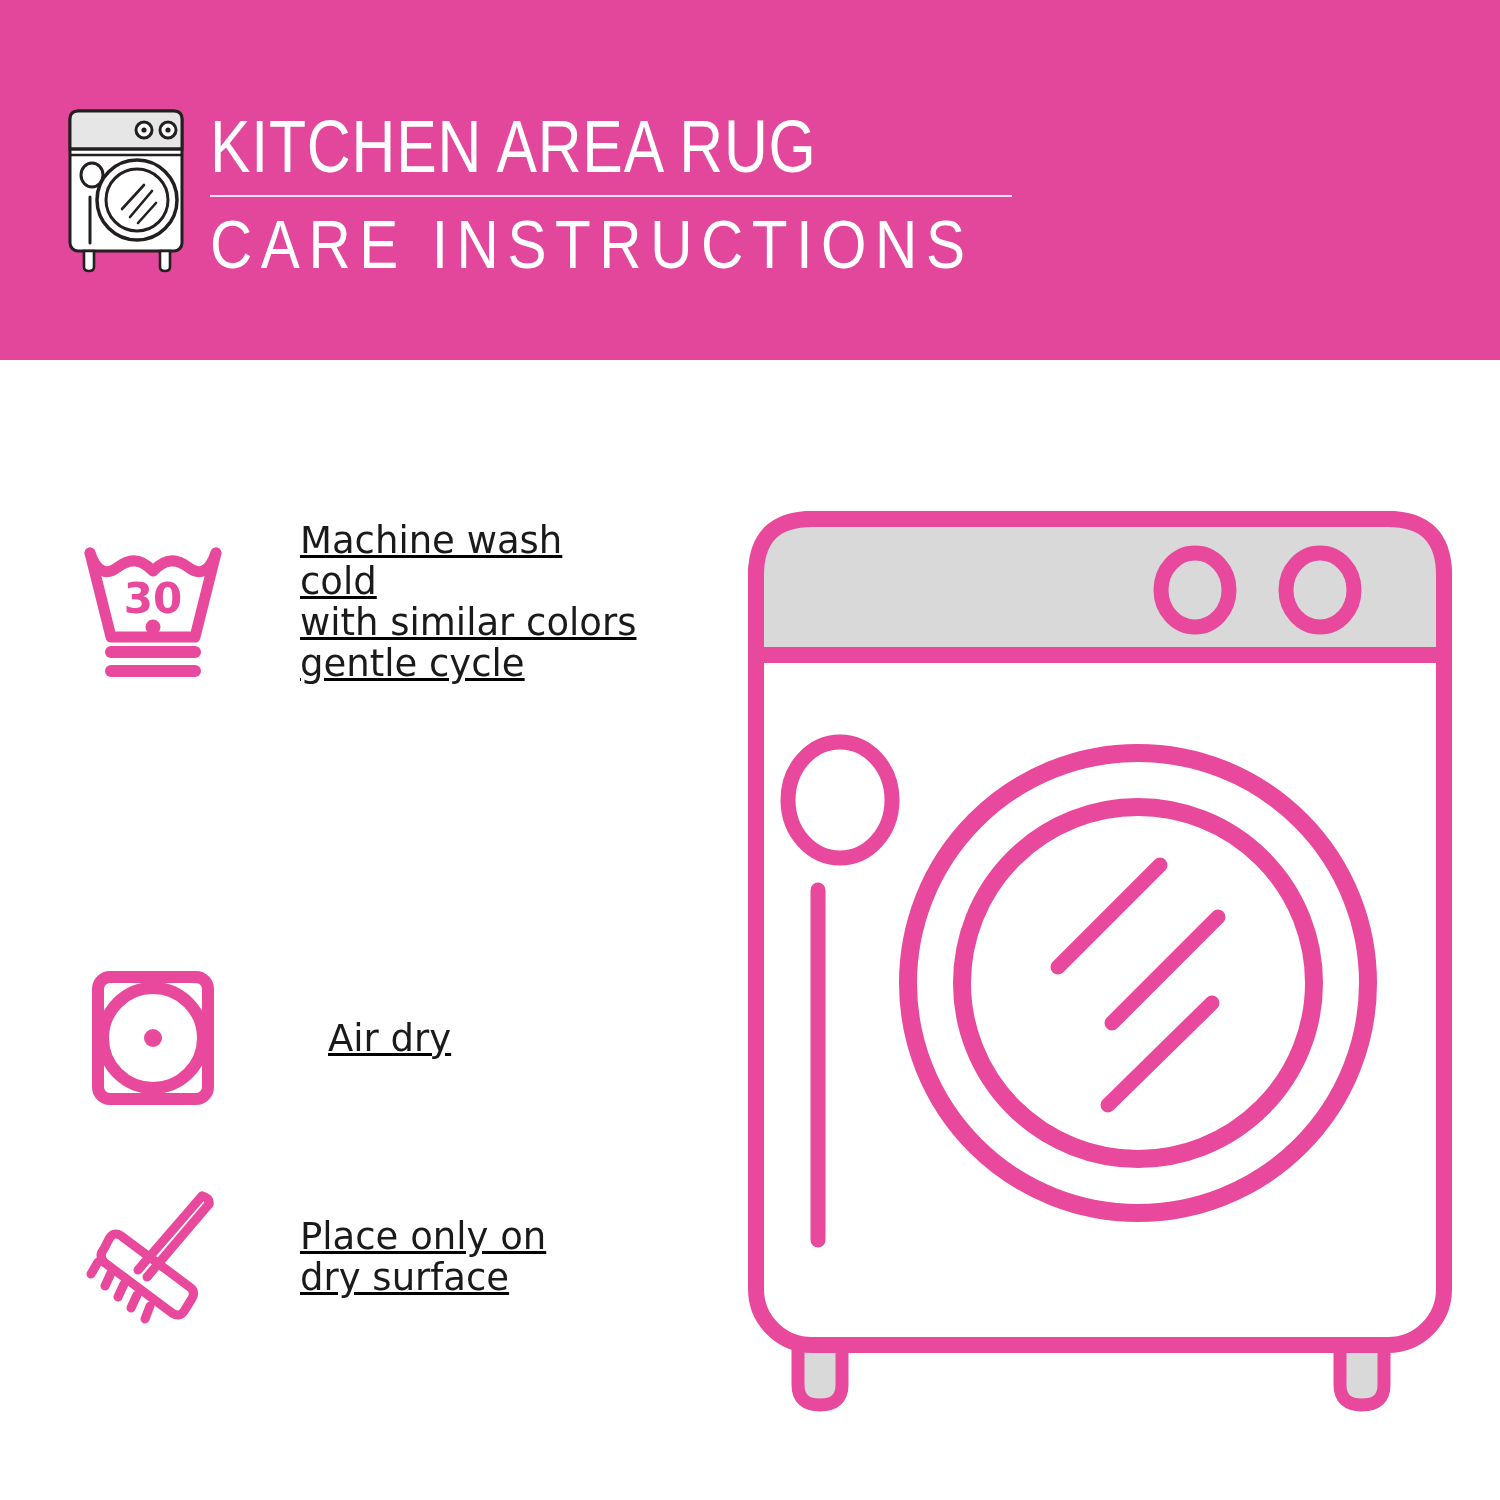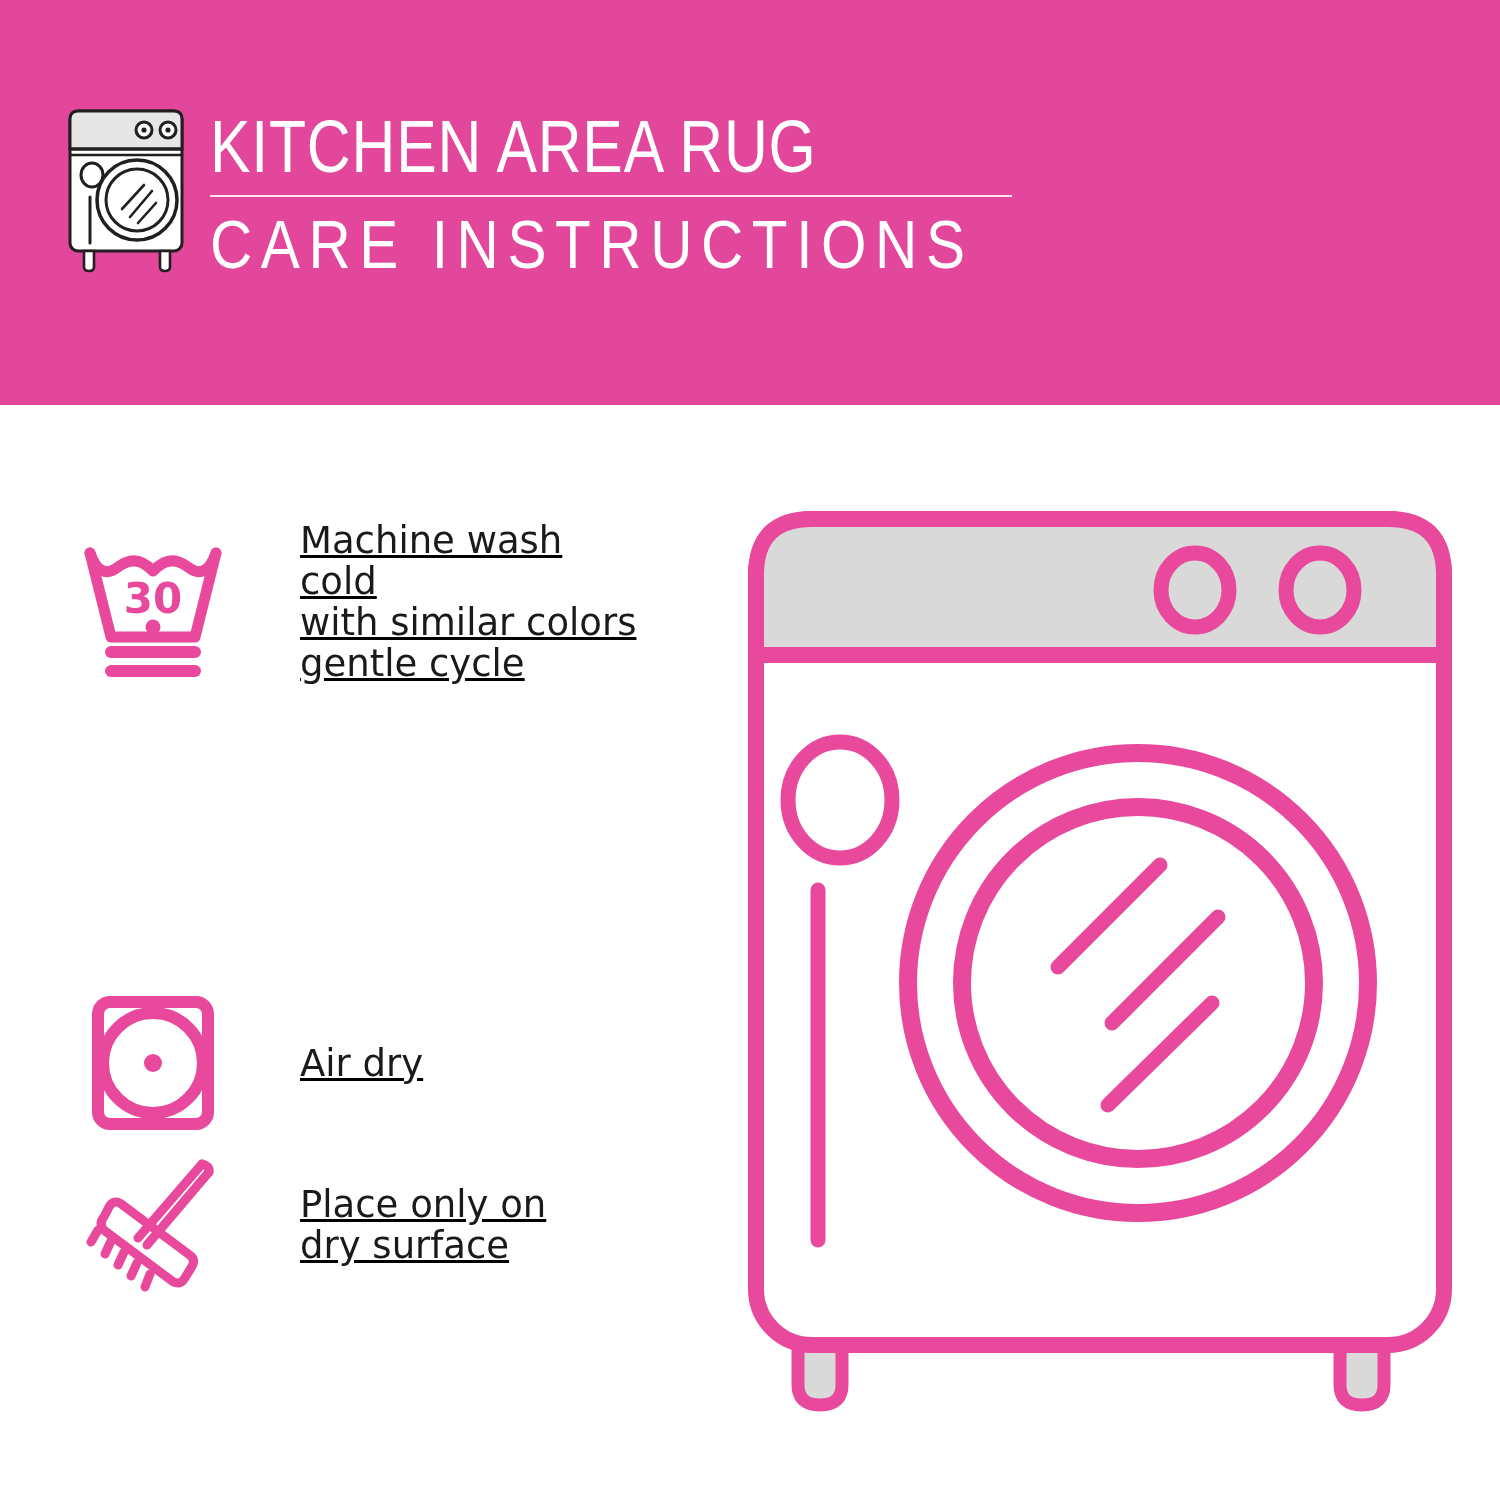--- a/index.html
+++ b/index.html
@@ -21,21 +21,21 @@
     height: 1500px;
     background: #ffffff;
   }
 
   
   .header {
     position: absolute;
     left: 0;
     top: 0;
     width: 1500px;
-    height: 405px;
+    height: 360px;
     background: #E2479B;
   }
   .header-inner {
     position: absolute;
     left: 64px;
     top: 105px;
     display: flex;
     align-items: flex-start;
   }
   .header-icon {
@@ -89,22 +89,22 @@
   .care-row {
     position: absolute;
     left: 78px;
     width: 560px;
     display: flex;
     align-items: center;
     text-decoration: underline;
   }
   .care-row.r0 { top: 160px; }
   .care-row.r1 { top: 382px; }
-  .care-row.r2 { top: 628px; }
-  .care-row.r3 { top: 790px; }
+  .care-row.r2 { top: 603px; gap: 28px; }
+  .care-row.r3 { top: 822px; }
 
   .care-symbol {
     width: 150px;
     height: 150px;
     flex: 0 0 auto;
     display: flex;
     align-items: center;
     justify-content: center;
   }
   .care-text {

